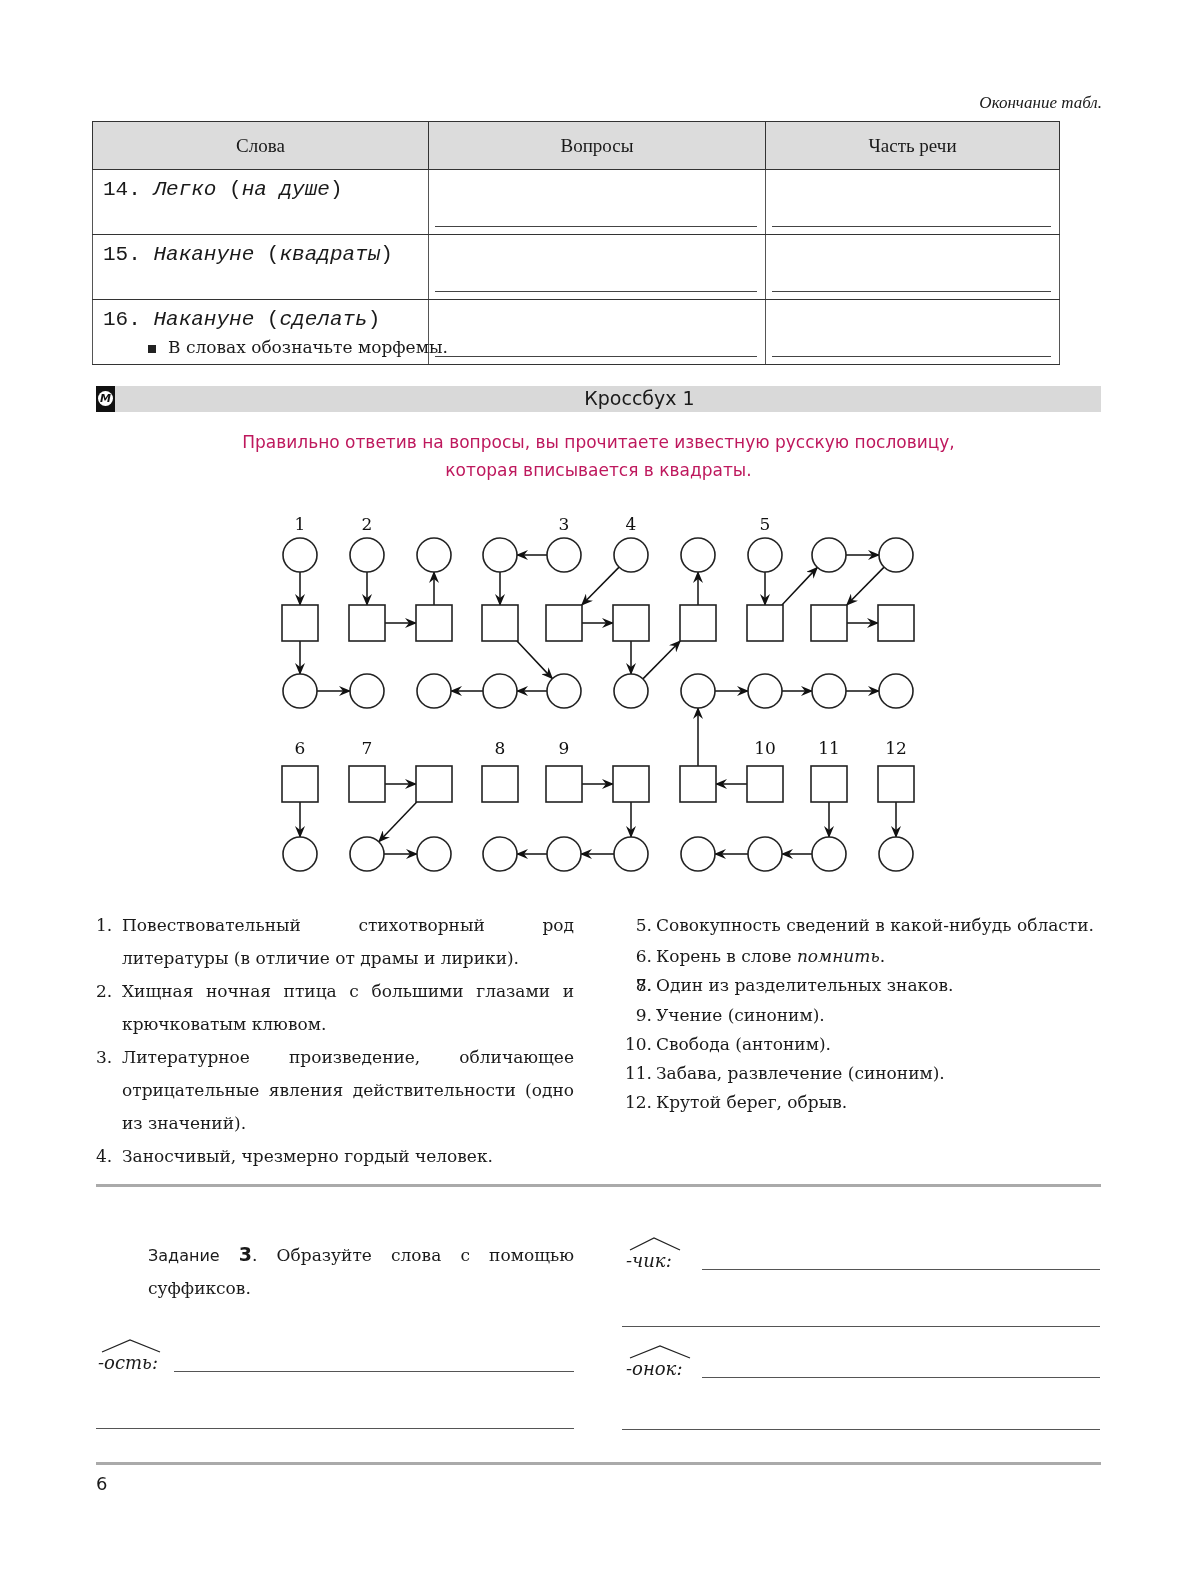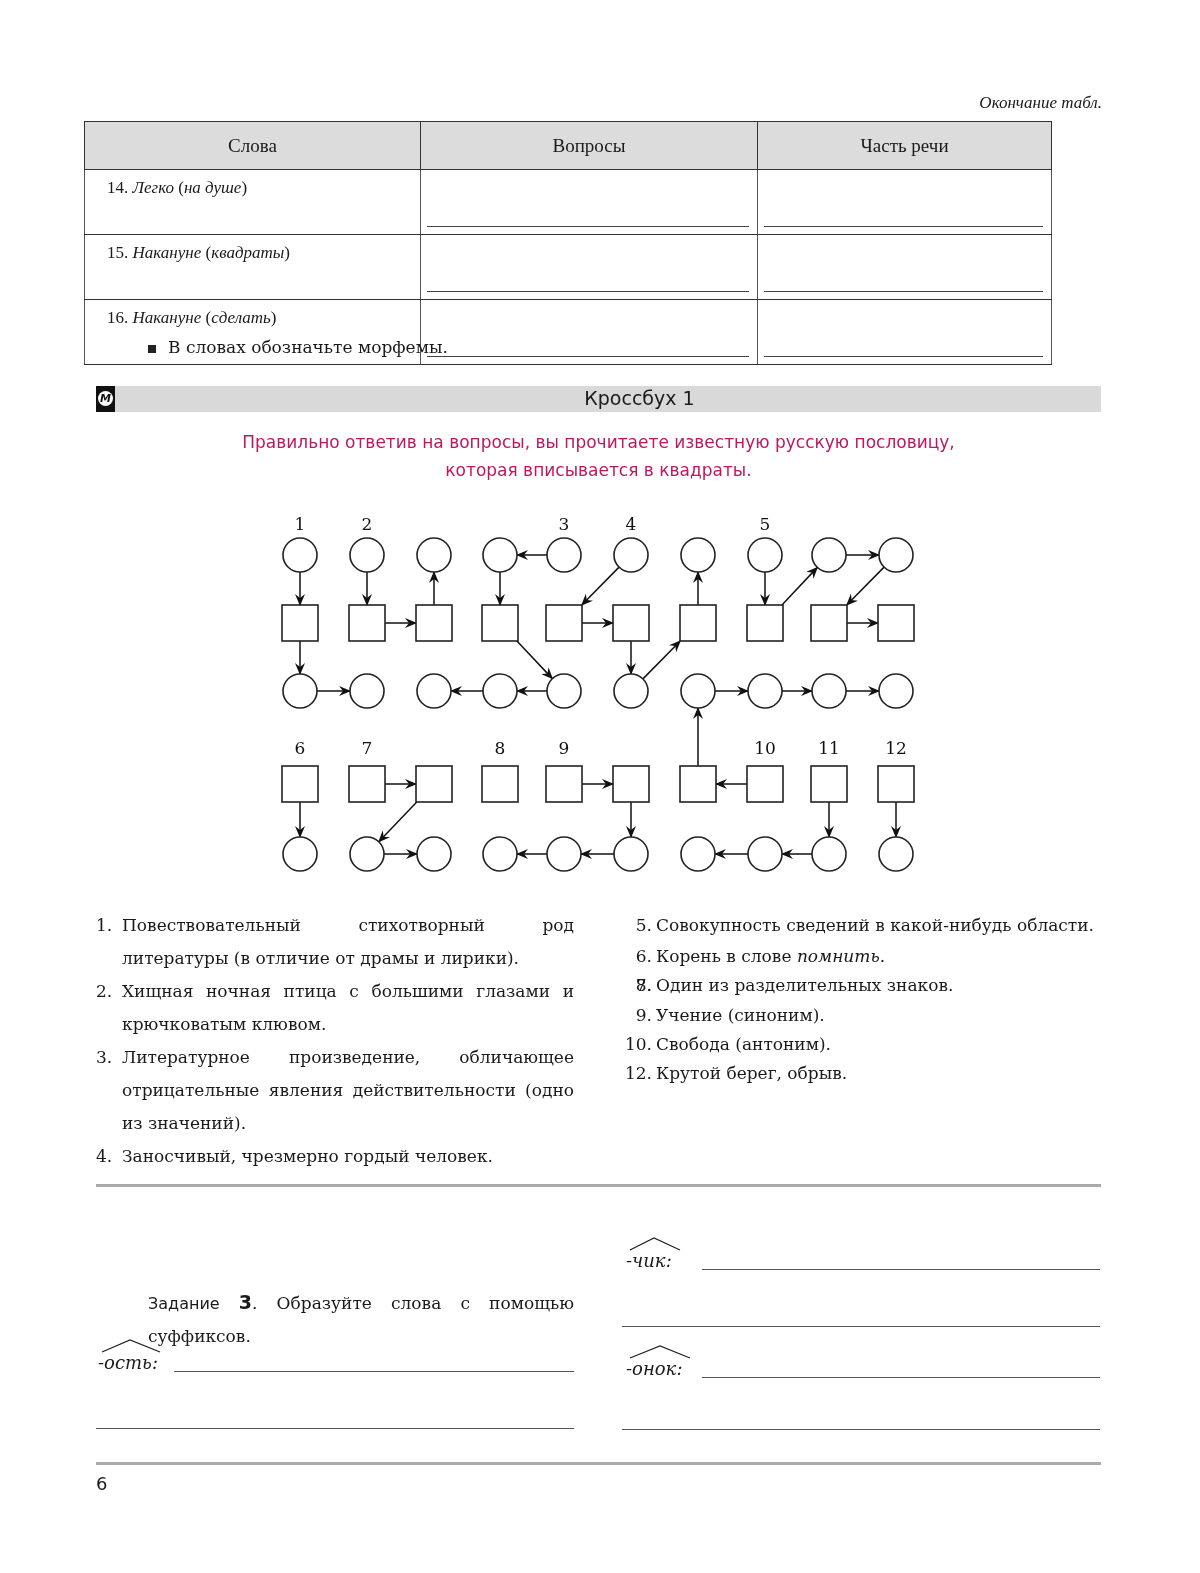--- a/index.html
+++ b/index.html
@@ -2,25 +2,25 @@
 <html><head>
 <meta charset="utf-8">
 <style>
   html, body { margin: 0; padding: 0; background: #ffffff; }
   body { width: 1200px; height: 1573px; position: relative; overflow: hidden;
          font-family: "DejaVu Serif", "Liberation Serif", serif; color: #1a1a1a; }
   .abs { position: absolute; }
 
   #table-caption { right: 98px; top: 93px; font-style: italic; font-size: 17px; font-family: "Liberation Serif", serif; }
 
-  #words-table { left: 84px; top: 121px; width: 968px; border-collapse: collapse; font-size: 18px; border-radius: 9px; }
+  #words-table { left: 92px; top: 121px; width: 968px; border-collapse: collapse; font-size: 18px; border-radius: 9px; }
   #words-table th { background: #dcdcdc; font-weight: normal; height: 45px; border: 1.5px solid #333;
                     font-family: "Liberation Serif", serif; font-size: 19px; }
   #words-table td { height: 48px; border: 1.5px solid #333; vertical-align: top; padding: 0; position: relative; }
-  #words-table td.word { padding: 8px 22px; font-family: Liberation Serif, serif; font-size: 17px; }
+  #words-table td.word { padding: 8px 10px; font-family: Liberation Mono, monospace; font-size: 21px; }
   #words-table td.word i { font-style: italic; }
   .answer-line { position: absolute; left: 6px; right: 8px; bottom: 7px; border-bottom: 1.5px solid #444; }
   #words-table tr.body-row td { border-left: 1px solid #555; border-right: 1px solid #555; }
 
   #morpheme-note { left: 148px; top: 337px; font-size: 17px; }
   #morpheme-note .bullet { display: inline-block; width: 8px; height: 8px; background: #222; margin-right: 12px; vertical-align: middle; }
 
   #crossbuh-bar { left: 96px; top: 386px; width: 1005px; height: 26px; background: #d9d9d9; }
   #crossbuh-logo { left: 96px; top: 386px; width: 19px; height: 26px; background: #111; }
   #crossbuh-logo span { position: absolute; left: 2px; top: 5px; width: 15px; height: 15px; border-radius: 50%; background: #fff;
@@ -38,21 +38,21 @@
   #questions-left { left: 96px; top: 909px; width: 478px; margin: 0; padding: 0; }
   #questions-right { left: 622px; top: 909px; width: 478px; margin: 0; padding: 0; }
   #questions-right li { padding-left: 34px; line-height: 29.3px; }
   #questions-right li.first { line-height: 33px; }
   #questions-right .num { width: 30px; text-align: right; }
 
   .thick-rule { height: 3px; background: #aaaaaa; }
   #rule-top { left: 96px; top: 1184px; width: 1005px; }
   #rule-bottom { left: 96px; top: 1462px; width: 1005px; }
 
-  #task3 { left: 148px; top: 1238px; width: 426px; font-size: 17px; line-height: 33px; text-align: justify; margin-top: 48px; }
+  #task3 { left: 148px; top: 1238px; width: 426px; font-size: 17px; line-height: 33px; text-align: justify; }
   #task3 .task-label { font-family: "DejaVu Sans", sans-serif; font-size: 16px; }
   #task3 .task-num { font-family: "DejaVu Sans", sans-serif; font-weight: bold; font-size: 19px; }
 
   .suffix { font-style: italic; font-size: 18px; font-family: "DejaVu Serif", serif; }
   .suffix .arc { position: absolute; left: 2px; top: -14px; }
   .fill-line { height: 0; border-bottom: 1.5px solid #555; }
 
   #page-number { left: 96px; top: 1473px; font-family: "DejaVu Sans", sans-serif; font-size: 18px; }
 </style>
 </head>
@@ -247,20 +247,21 @@
   <li><span class="num">4.</span><span>Заносчивый, чрезмерно гордый человек.</span></li>
 </ul>
 
 <ul id="questions-right" class="abs questions">
   <li class="first"><span class="num">5.</span><span>Совокупность сведений в какой-нибудь области.</span></li>
   <li><span class="num">6.</span><span>Корень в слове </span><i>помнить</i><span>.</span></li>
   <li><span class="num">7.</span></li>
   <li><span class="num">8.</span><span>Один из разделительных знаков.</span></li>
   <li><span class="num">9.</span><span>Учение (синоним).</span></li>
   <li><span class="num">10.</span><span>Свобода (антоним).</span></li>
+  <li><span class="num">11.</span><span>Забава, развлечение (синоним).</span></li>
   <li><span class="num">12.</span><span>Крутой берег, обрыв.</span></li>
 </ul>
 
 <div id="rule-top" class="abs thick-rule"></div>
 
 <div id="task3" class="abs">
   <span class="task-label">Задание</span>
   <span class="task-num">3</span><span>. Образуйте слова с помощью суффиксов.</span>
 </div>
 

